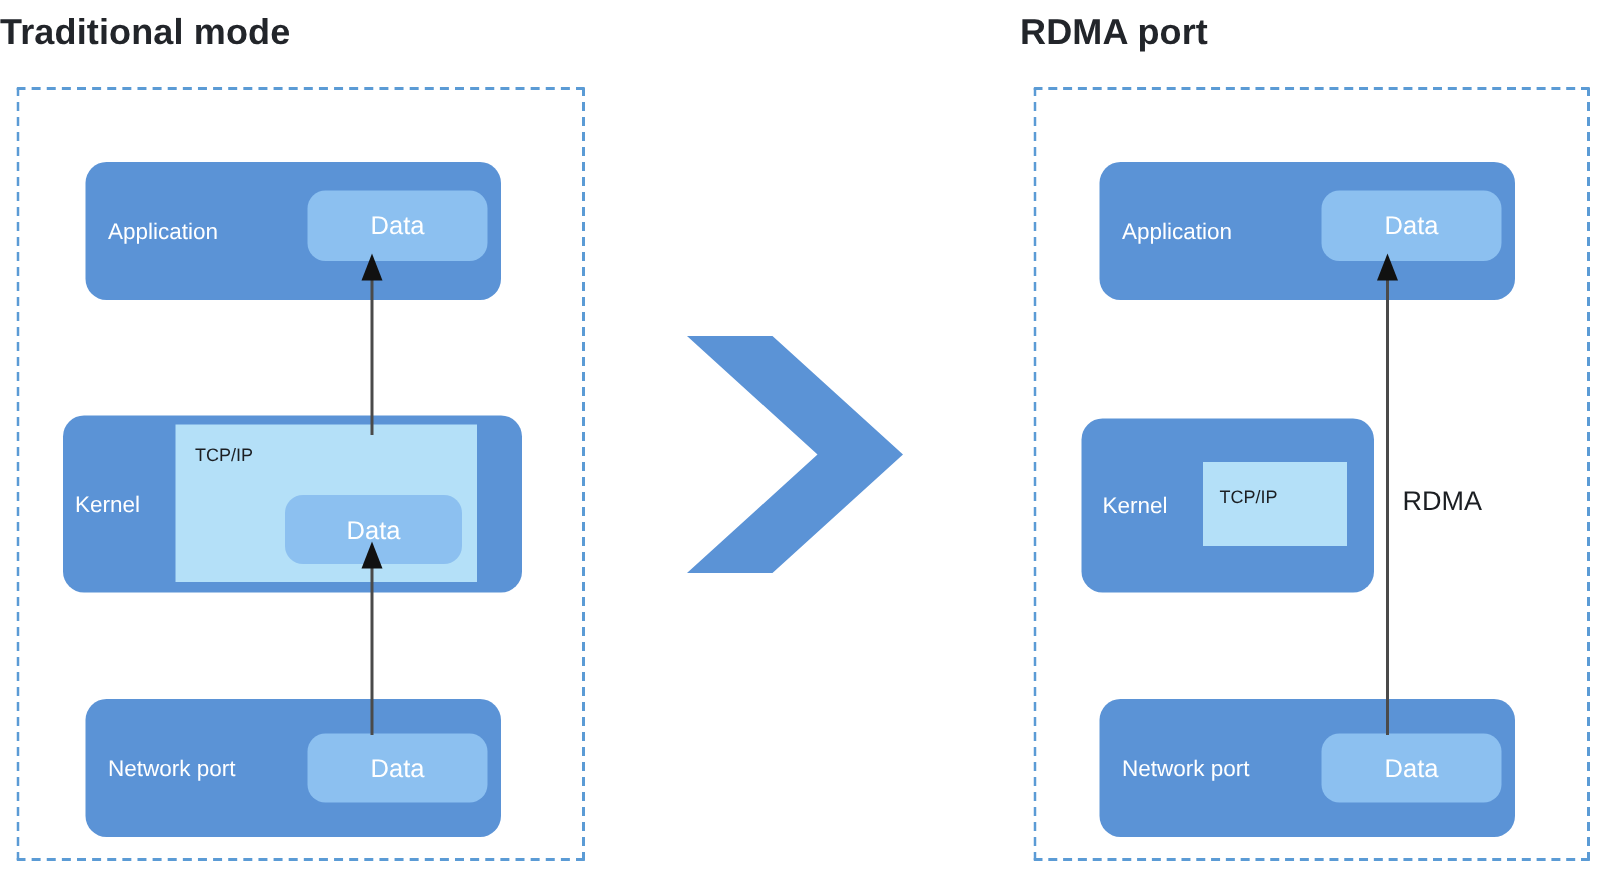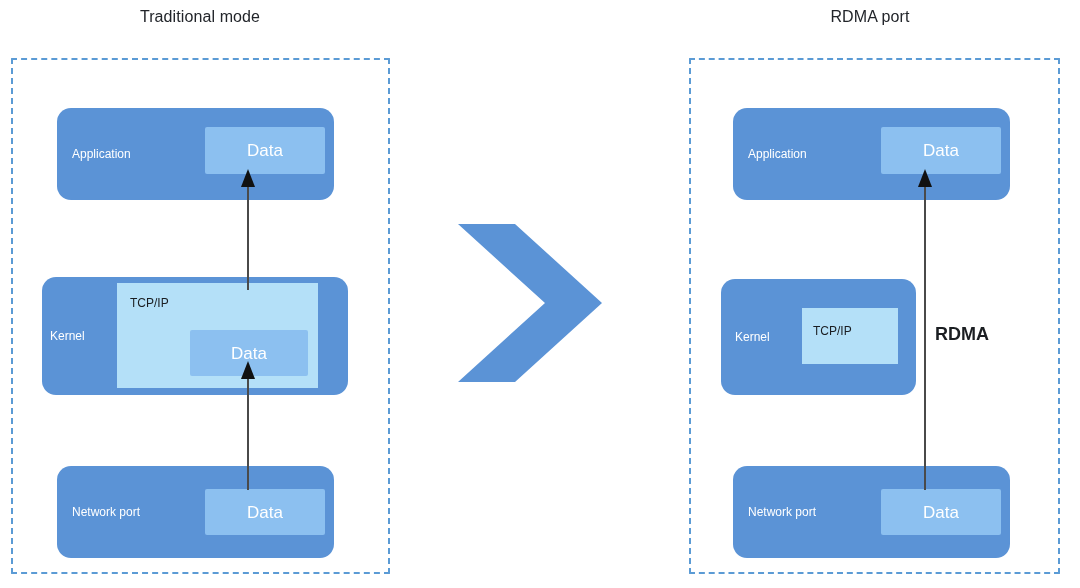--- a/index.html
+++ b/index.html
@@ -11,26 +11,25 @@
     width: 1080px;
     height: 588px;
     position: relative;
     overflow: hidden;
     font-family: "Liberation Sans", sans-serif;
     -webkit-font-smoothing: antialiased;
   }
 
   .panel-title {
     position: absolute;
-    font-size: 16px;
-    font-weight: normal;
+    font-size: 24px;
+    font-weight: bold;
     color: #22252a;
     letter-spacing: 0.1px;
     white-space: nowrap;
-    text-align: center;
   }
   #title-traditional { left: 0;   top: 8px;  width: 400px; }
   #title-rdma        { left: 680px; top: 8px; width: 380px; }
 
   .dashed-region {
     position: absolute;
     border: 2px dashed #5b9bd5;
     border-radius: 1px;
     box-sizing: border-box;
     background: transparent;
@@ -42,28 +41,28 @@
   .layer-box {
     position: absolute;
     background: #5b93d6;
     border-radius: 14px;
     box-sizing: border-box;
     display: flex;
     align-items: center;
   }
   .layer-label {
     color: #ffffff;
-    font-size: 12px;
+    font-size: 15px;
     white-space: nowrap;
     line-height: 1;
   }
   .data-chip {
     position: absolute;
     background: #8cc0f0;
-    border-radius: 2px;
+    border-radius: 12px;
     display: flex;
     align-items: center;
     justify-content: center;
     box-sizing: border-box;
   }
   .data-chip-label {
     color: #ffffff;
     font-size: 17px;
     line-height: 1;
     white-space: nowrap;
@@ -129,21 +128,20 @@
   }
 
   #label-rdma {
     position: absolute;
     left: 935px;
     top: 325px;
     font-size: 18px;
     color: #1b1e22;
     line-height: 1;
     white-space: nowrap;
-    font-weight: bold;
   }
 </style>
 </head>
 <body>
 
 <div class="panel-title" id="title-traditional">Traditional mode</div>
 
 <div class="panel-title" id="title-rdma">RDMA port</div>
 
 <div class="dashed-region" id="region-traditional"></div>

